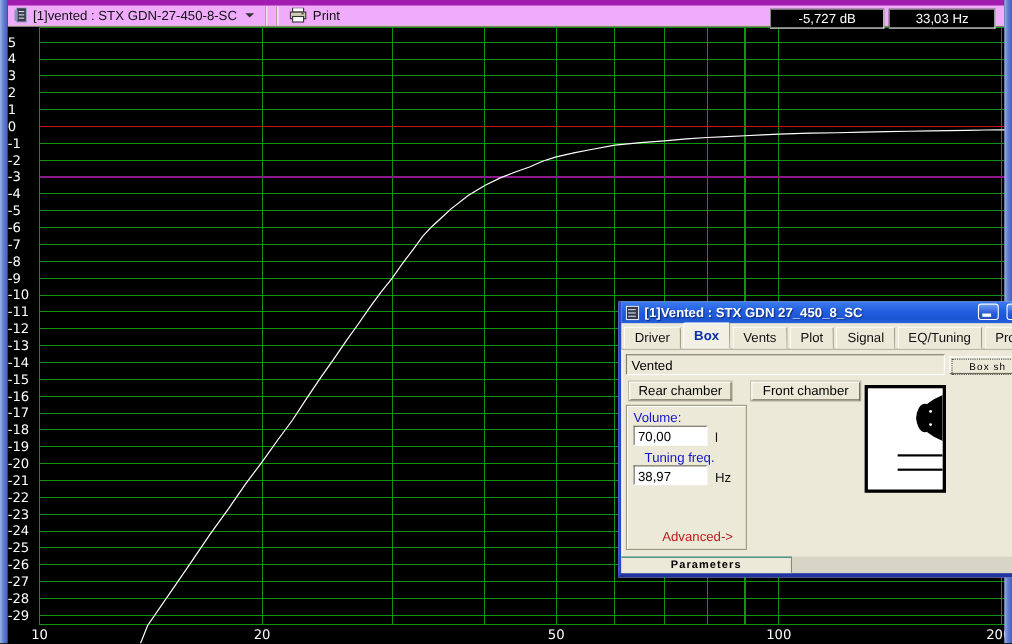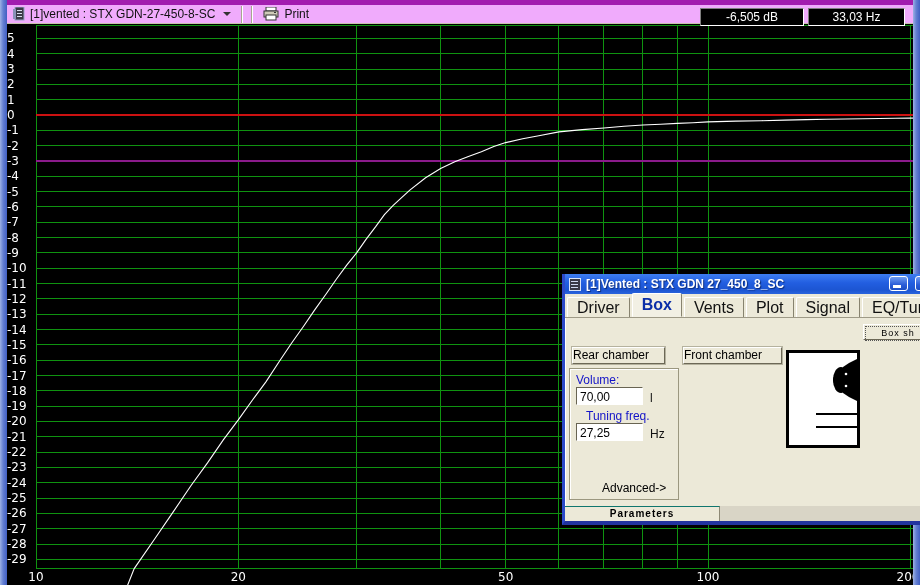--- a/index.html
+++ b/index.html
@@ -43,51 +43,51 @@
   .title-icon:before { content:""; position:absolute; left:1px; top:2px; width:7px; height:1px; background:#cfd8ee;
      box-shadow:0 3px 0 #cfd8ee, 0 6px 0 #cfd8ee; }
   .win-btn { position:absolute; top:2px; width:19px; height:15px; border:1px solid #fff; border-radius:3px;
     background:linear-gradient(180deg,#6f9cf1,#2a5cd7 60%,#1c4ec4); }
   .win-btn.min { left:324px; }
   .win-btn.min:after { content:""; position:absolute; left:3px; bottom:2px; width:8px; height:3px; background:#fff; }
   .win-btn.partial { left:350px; width:14px; }
   
   .tabrow { position:relative; height:24px; display:flex; align-items:flex-end; padding-left:2px;
             border-bottom:1px solid #9e9a87; background:#ECE9D8; }
-  .tab { position:relative; height:20px; line-height:19px; padding:0 9px; font-size:16px; color:#111;
+  .tab { position:relative; height:20px; line-height:19px; padding:0 9px; font-size:12px; color:#111;
     border-top:1px solid #fff; border-left:1px solid #fff; border-right:1px solid #87836f;
     border-top-left-radius:2px; border-top-right-radius:2px; background:#ECE9D8; margin-right:2px;
     white-space:nowrap; cursor:default; }
   .tab.active { height:24px; line-height:22px; color:#0b2fa8; font-weight:bold; background:#f2f0e4;
     border-bottom:1px solid #f2f0e4; z-index:2; }
   
   .content { position:relative; height:188px; background:#ECE9D8;
     border-left:1px solid #fff; border-right:1px solid #87836f; }
   .field-sunken { position:absolute; background:#ECE9D8; font-size:12px; padding:2px 4px;
     border-top:1px solid #7f7b66; border-left:1px solid #7f7b66;
     border-bottom:1px solid #fff; border-right:1px solid #fff; }
   .vented-field { left:3px; top:4px; width:290px; height:19px; }
   .clip-btn { position:absolute; left:297px; top:6px; width:70px; height:16px; background:#ECE9D8;
     border-top:1px solid #fff; border-left:1px solid #fff; border-bottom:1px solid #6c6856; border-right:1px solid #6c6856;
     font-size:9px; text-align:center; line-height:13px; }
   .clip-btn .focus { display:block; margin:1px; border:1px dotted #555; letter-spacing:1px;
     overflow:hidden; white-space:nowrap; }
   .chamber-btn { position:absolute; top:29px; height:17px; background:#ECE9D8; font-size:12px;
-    text-align:left; line-height:15px;
+    text-align:center; line-height:15px;
     border-top:1px solid #fff; border-left:1px solid #fff; border-bottom:1px solid #6c6856; border-right:1px solid #6c6856;
     box-shadow:0 0 0 1px #b5b29e; cursor:default; }
   .rear { left:6px; width:93px; } .front { left:117px; width:99px; }
   .groupbox { position:absolute; left:3px; top:50px; width:110px; height:132px;
     border:1px solid #9b977f; box-shadow:inset 1px 1px 0 #fff; }
   .blue-label { position:absolute; color:#1414c8; font-size:12px; white-space:nowrap; }
   .text-input { position:absolute; width:67px; height:18px; background:#fff; font-size:12px; padding:2px 3px;
     border-top:1px solid #686452; border-left:1px solid #686452;
     border-bottom:1px solid #fff; border-right:1px solid #fff; }
   .unit { position:absolute; font-size:12px; color:#111; }
-  .advanced { position:absolute; left:36px; top:163px; font-size:12px; color:#000000; cursor:default; }
+  .advanced { position:absolute; left:36px; top:163px; font-size:12px; color:#b91c1c; cursor:default; }
   .boxdiagram { position:absolute; left:220px; top:32px; width:74px; height:98px; background:#fff;
     border:3px solid #000; }
   
   .paramsbar { position:relative; height:15px; background:#d9d5c6; }
   .params-header { position:absolute; left:0; top:0; width:155px; height:15px; background:#ECE9D8;
     border-top:1px solid #0f766e; border-right:1px solid #8d English8975; border-right:1px solid #8d8975;
     text-align:center; font-size:10px; font-weight:bold; line-height:14px; letter-spacing:1px; cursor:default; }
 </style>
 </head>
 <body>
@@ -204,21 +204,21 @@
   <div class="tb-sep"></div>
   <div class="tb-item">
     <svg width="16" height="14" viewBox="0 0 16 14">
       <rect x="3" y="0" width="10" height="4" fill="#fff" stroke="#333"></rect>
       <rect x="1" y="4" width="14" height="6" fill="#cfcbb8" stroke="#333"></rect>
       <rect x="3" y="8" width="10" height="5" fill="#fff" stroke="#333"></rect>
       <rect x="11" y="5" width="2" height="1" fill="#333"></rect>
     </svg>
     <span class="tb-label">Print</span>
   </div>
-  <div class="readout db">-6,505 dB</div>
+  <div class="readout db">-5,727 dB</div>
   <div class="readout hz">33,03 Hz</div>
 </div>
 
 <div class="dialog">
   <div class="titlebar">
     <span class="title-icon"></span>
     <span class="titlebar-text">[1]Vented : STX GDN 27_450_8_SC</span>
     <span class="win-btn min"></span>
     <span class="win-btn partial"></span>
   </div>
@@ -227,33 +227,34 @@
     <span class="tab">Driver</span>
     <span class="tab active">Box</span>
     <span class="tab">Vents</span>
     <span class="tab">Plot</span>
     <span class="tab">Signal</span>
     <span class="tab">EQ/Tuning</span>
     <span class="tab">Project</span>
   </div>
 
   <div class="content">
+    <div class="field-sunken vented-field">Vented</div>
     <div class="clip-btn">
       <span class="focus">Box sh</span>
     </div>
 
     <div class="chamber-btn rear">Rear chamber</div>
     <div class="chamber-btn front">Front chamber</div>
 
     <div class="groupbox"></div>
     <span class="blue-label" style="left:10px; top:55px;">Volume:</span>
     <div class="text-input" style="left:10px; top:69px;">70,00</div>
     <span class="unit" style="left:84px; top:73px;">l</span>
     <span class="blue-label" style="left:20px; top:91px;">Tuning freq.</span>
-    <div class="text-input" style="left:10px; top:105px;">27,25</div>
+    <div class="text-input" style="left:10px; top:105px;">38,97</div>
     <span class="unit" style="left:84px; top:109px;">Hz</span>
     <span class="advanced">Advanced-&gt;</span>
 
     <div class="boxdiagram">
       <svg width="68" height="92" viewBox="0 0 68 92">
         <path d="M46,22 L54,22 L54,14 L60,10 L68,6 L68,48 L60,44 L54,40 L54,32 L46,32 Z
                  M46,22 Q42,27 46,32 Z" fill="#000"></path>
         <ellipse cx="52" cy="27" rx="8" ry="13" fill="#000"></ellipse>
         <circle cx="57" cy="21" r="1.3" fill="#fff"></circle>
         <circle cx="57" cy="33" r="1.3" fill="#fff"></circle>

